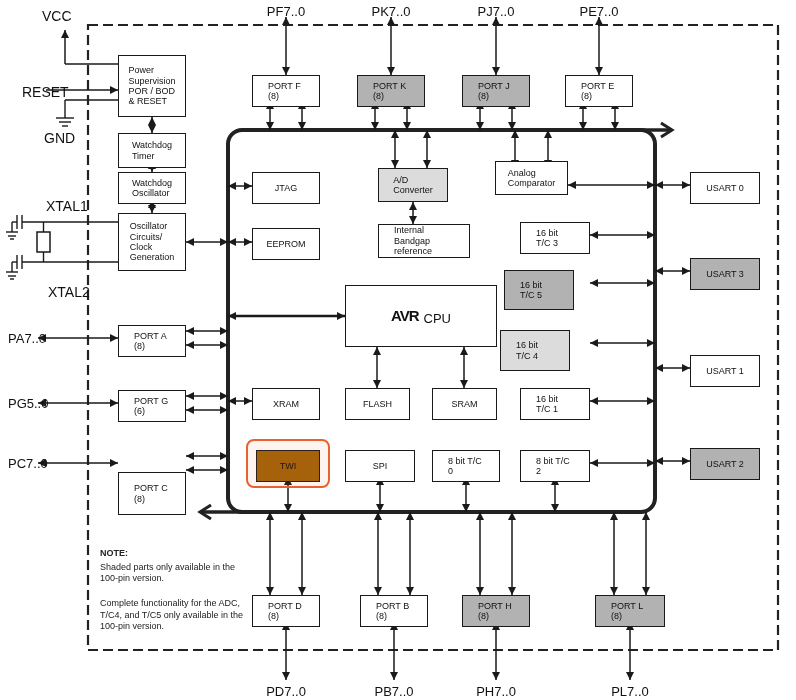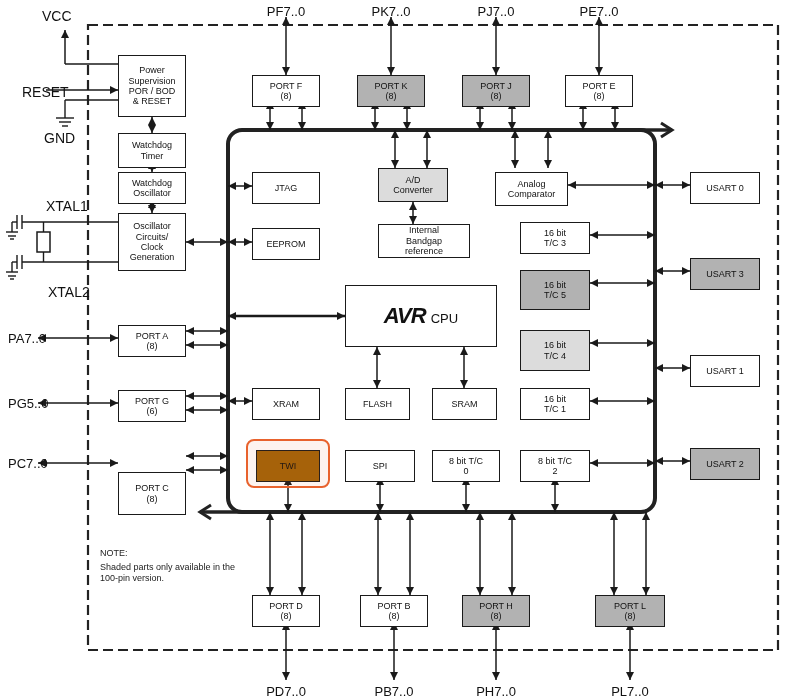--- a/index.html
+++ b/index.html
@@ -14,35 +14,35 @@
   .busx{stroke:#222;stroke-width:3.5;marker-end:url(#ba)}
   line{stroke:#1a1a1a;stroke-width:1.5}
   .a{marker-start:url(#as);marker-end:url(#ae)}
   .e{marker-end:url(#ae)}
   .thick{stroke-width:2.4}
   .w{stroke-width:1.4}
   .part{fill:#fff;stroke:#1a1a1a;stroke-width:1.5}
 
   
   .blk{position:absolute;z-index:2;background:#fff;border:1.6px solid #1a1a1a;
-       display:flex;align-items:center;justify-content:center;text-align:center;
+       display:flex;align-items:center;justify-content:center;
        font-size:9px;line-height:1.15;padding:15px;color:#111}
   .blk.shaded{background:#b2b2b2}
   .blk.light{background:#dcdcdc}
   .blk.pink{background:#a16207}
   .cpu{gap:5px}
-  .avr-logo{font-size:22px;font-weight:bold;font-style:italic;letter-spacing:-1px}
+  .avr-logo{font-size:15px;font-weight:bold;letter-spacing:-1px}
   .cpu-txt{font-size:13px;padding-top:6px}
 
   .pin{position:absolute;z-index:2;font-size:13px;color:#111;white-space:nowrap}
   .pin.c{width:60px;text-align:center}
   .pin.s{font-size:14px}
 
   .note{position:absolute;z-index:2;font-size:9px;line-height:1.3;color:#222}
-  .note .h{font-weight:normal}
+  .note .h{font-weight:bold}
 
   .hl{position:absolute;z-index:3;border:2.5px solid #e8622d;border-radius:8px;
       background:rgba(232,98,45,0.08);pointer-events:none}
 </style>
 </head>
 <body>
 
 <div id="stage">
 
   <svg id="wires" width="796" height="700" viewBox="0 0 796 700">
@@ -205,26 +205,26 @@
   <div class="blk" style="left:118px;top:390px;width:68px;height:26px">PORT G (6)</div>
   <div class="blk" style="left:118px;top:472px;width:68px;height:43px">PORT C (8)</div>
 
   <div class="blk" style="left:252px;top:75px;width:68px;height:26px">PORT F (8)</div>
   <div class="blk shaded" style="left:357px;top:75px;width:68px;height:26px">PORT K (8)</div>
   <div class="blk shaded" style="left:462px;top:75px;width:68px;height:26px">PORT J (8)</div>
   <div class="blk" style="left:565px;top:75px;width:68px;height:26px">PORT E (8)</div>
 
   <div class="blk" style="left:252px;top:172px;width:68px;height:28px">JTAG</div>
   <div class="blk light" style="left:378px;top:168px;width:70px;height:34px">A/D Converter</div>
-  <div class="blk" style="left:495px;top:172px;width:73px;height:34px">Analog Comparator</div>
+  <div class="blk" style="left:495px;top:161px;width:73px;height:34px">Analog Comparator</div>
   <div class="blk" style="left:252px;top:228px;width:68px;height:28px">EEPROM</div>
   <div class="blk" style="left:378px;top:224px;width:92px;height:34px">Internal Bandgap reference</div>
   <div class="blk" style="left:520px;top:222px;width:70px;height:26px">16 bit T/C 3</div>
-  <div class="blk shaded" style="left:520px;top:270px;width:70px;height:40px">16 bit T/C 5</div>
-  <div class="blk light" style="left:520px;top:330px;width:70px;height:41px">16 bit T/C 4</div>
+  <div class="blk shaded" style="left:504px;top:270px;width:70px;height:40px">16 bit T/C 5</div>
+  <div class="blk light" style="left:500px;top:330px;width:70px;height:41px">16 bit T/C 4</div>
 
   <div class="blk cpu" style="left:345px;top:285px;width:152px;height:62px">
     <span class="avr-logo">AVR</span>
     <span class="cpu-txt">CPU</span>
   </div>
 
   <div class="blk" style="left:252px;top:388px;width:68px;height:26px">XRAM</div>
   <div class="blk" style="left:345px;top:388px;width:65px;height:26px">FLASH</div>
   <div class="blk" style="left:432px;top:388px;width:65px;height:26px">SRAM</div>
   <div class="blk" style="left:520px;top:388px;width:70px;height:26px">16 bit T/C 1</div>
@@ -242,15 +242,16 @@
   <div class="blk" style="left:252px;top:595px;width:68px;height:27px">PORT D (8)</div>
   <div class="blk" style="left:360px;top:595px;width:68px;height:27px">PORT B (8)</div>
   <div class="blk shaded" style="left:462px;top:595px;width:68px;height:27px">PORT H (8)</div>
   <div class="blk shaded" style="left:595px;top:595px;width:70px;height:27px">PORT L (8)</div>
 
   <div class="hl" style="left:246px;top:439px;width:84px;height:49px"></div>
 
   <div class="note" style="left:100px;top:548px;width:150px">
     <div class="h">NOTE:</div>
     <div style="margin-top:2px;width:142px">Shaded parts only available in the 100-pin version.</div>
+    <div style="margin-top:13px;width:158px">Complete functionality for the ADC, T/C4, and T/C5 only available in the 100-pin version.</div>
   </div>
 
 </div>
 
 </body></html>

